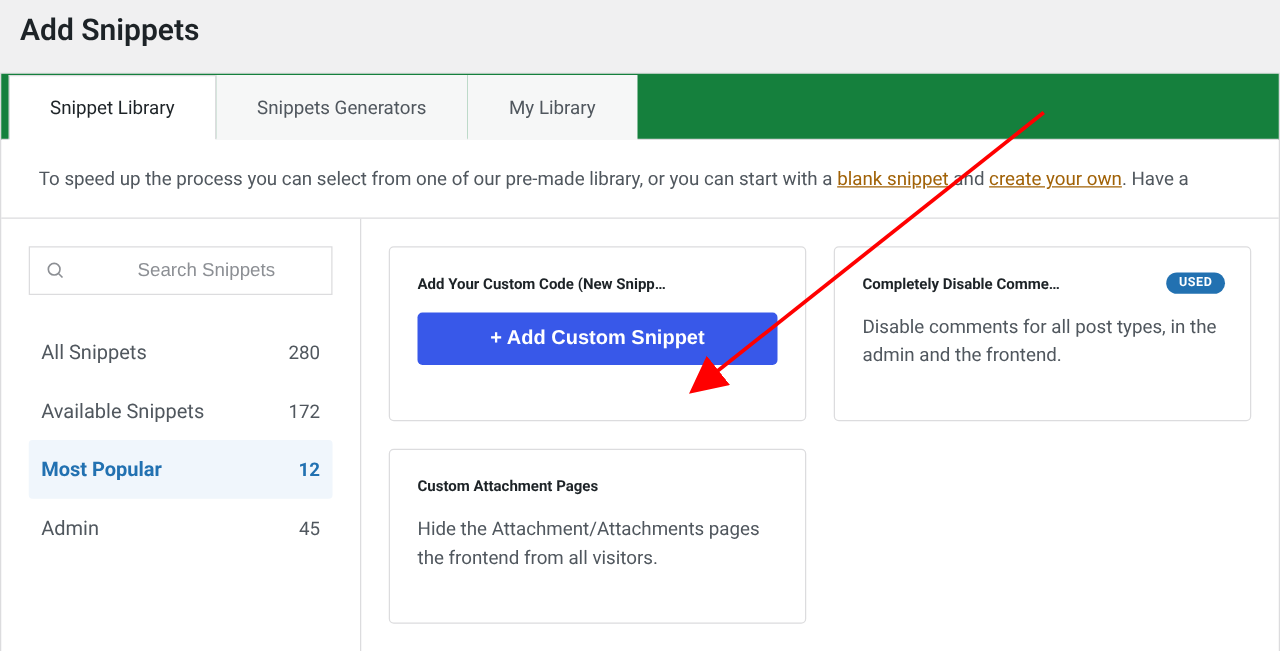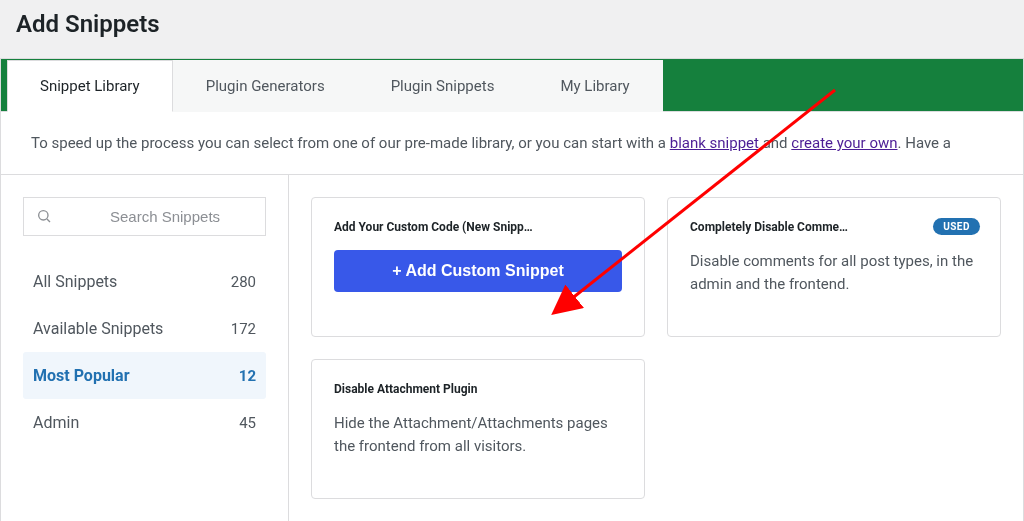--- a/index.html
+++ b/index.html
@@ -50,21 +50,21 @@
   }
   .intro {
     padding: 22px 30px;
     color: #50575e;
     font-size: 15px;
     border-bottom: 1px solid #dcdcde;
     white-space: nowrap;
     overflow: hidden;
   }
   .intro a {
-    color: #4c1d95;
+    color: #a16207;
     text-decoration: underline;
   }
   .content {
     display: flex;
   }
   .sidebar {
     width: 288px;
     border-right: 1px solid #dcdcde;
     padding: 22px;
   }
@@ -172,22 +172,21 @@
 </style>
 </head>
 <body>
 
 <div class="page-title">Add Snippets</div>
 
 <div class="panel">
 
   <div class="tabs">
     <div class="tab active">Snippet Library</div>
-    <div class="tab">Plugin Generators</div>
-    <div class="tab">Plugin Snippets</div>
+    <div class="tab">Snippets Generators</div>
     <div class="tab">My Library</div>
   </div>
 
   <div class="intro">
     <span>To speed up the process you can select from one of our pre-made library, or you can start with a </span><a href="#">blank snippet</a><span> and </span><a href="#">create your own</a><span>. Have a</span>
   </div>
 
   <div class="content">
 
     <div class="sidebar">
@@ -226,21 +225,21 @@
       </div>
 
 
       <div class="card">
         <span class="badge">USED</span>
         <div class="card-title">Completely Disable Comme…</div>
         <div class="card-desc">Disable comments for all post types, in the admin and the frontend.</div>
       </div>
 
       <div class="card">
-        <div class="card-title">Disable Attachment Plugin</div>
+        <div class="card-title">Custom Attachment Pages</div>
         <div class="card-desc">Hide the Attachment/Attachments pages the frontend from all visitors.</div>
       </div>
 
     </div>
 
   </div>
 </div>
 
 <svg class="arrow" style="left:550px; top:80px;" width="300" height="250">
   <defs>

